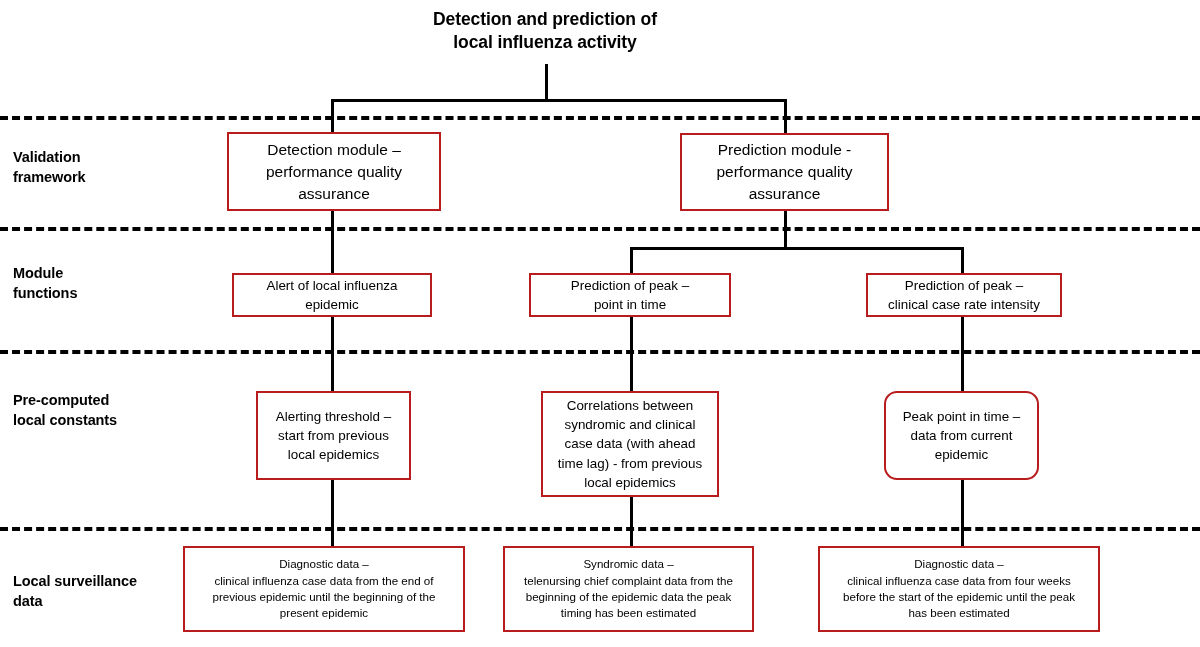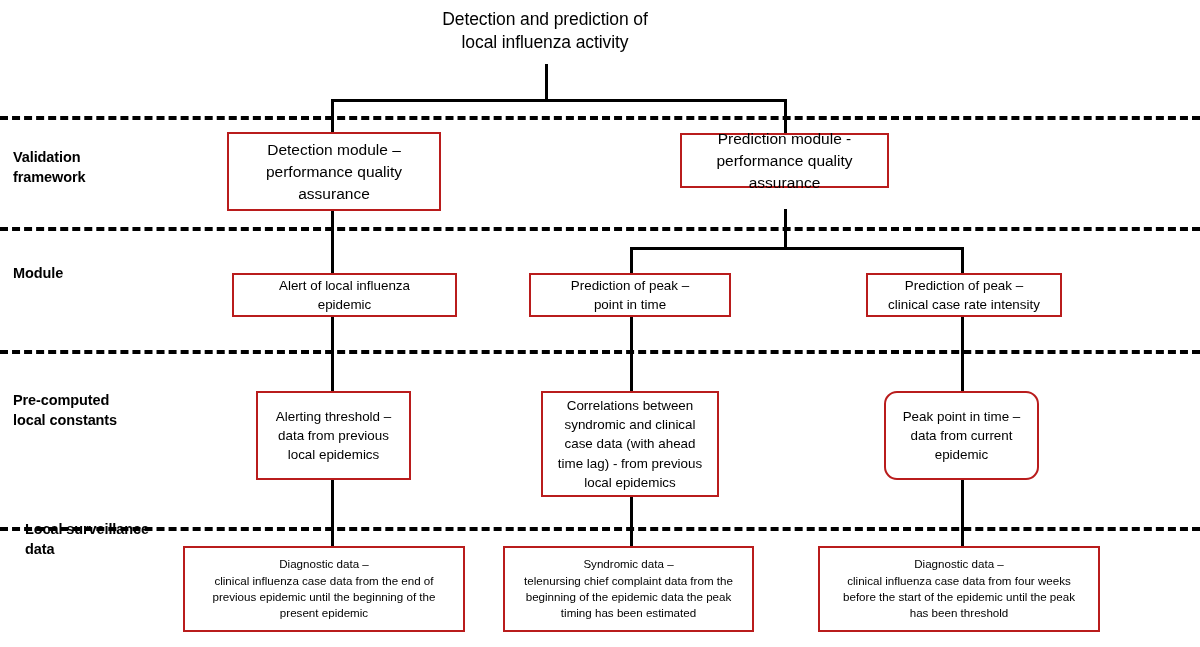--- a/index.html
+++ b/index.html
@@ -18,21 +18,21 @@
   }
 
   
   .title {
     position: absolute;
     left: 330px;
     top: 8px;
     width: 430px;
     text-align: center;
     font-size: 17.5px;
-    font-weight: normal;
+    font-weight: bold;
     line-height: 1.32;
     letter-spacing: -0.1px;
   }
 
   
   .row-label {
     position: absolute;
     left: 13px;
     width: 190px;
     font-size: 14.5px;
@@ -97,26 +97,27 @@
   <div class="divider" style="top:227px;"></div>
   <div class="divider" style="top:350px;"></div>
   <div class="divider" style="top:527px;"></div>
 
   <div class="row-label" style="top:148px;">
     <div>Validation</div>
     <div>framework</div>
   </div>
   <div class="row-label" style="top:264px;">
     <div>Module</div>
+    <div>functions</div>
   </div>
   <div class="row-label" style="top:391px;">
     <div>Pre-computed</div>
     <div>local constants</div>
   </div>
-  <div class="row-label" style="top:520px;margin-left:12px;">
+  <div class="row-label" style="top:572px;">
     <div>Local surveillance</div>
     <div>data</div>
   </div>
 
   <div class="vline" style="left:545px; top:64px; height:35px;"></div>
 
   <div class="hline" style="left:331px; top:99px; width:453px;"></div>
   <div class="vline" style="left:331px; top:99px; height:34px;"></div>
   <div class="vline" style="left:784px; top:99px; height:34px;"></div>
 
@@ -138,29 +139,29 @@
   <div class="vline" style="left:961px; top:480px; height:66px;"></div>
 
   <div class="node lvl1" style="left:227px; top:132px; width:214px; height:79px;">
     <span class="txt">
       <span>Detection module –</span><br>
       <span>performance quality</span><br>
       <span>assurance</span>
     </span>
   </div>
 
-  <div class="node lvl1" style="left:680px; top:133px; width:209px; height:55px;">
+  <div class="node lvl1" style="left:680px; top:133px; width:209px; height:78px;">
     <span class="txt">
       <span>Prediction module -</span><br>
       <span>performance quality</span><br>
       <span>assurance</span>
     </span>
   </div>
 
-  <div class="node lvl2" style="left:232px; top:273px; width:225px; height:44px;">
+  <div class="node lvl2" style="left:232px; top:273px; width:200px; height:44px;">
     <span class="txt">
       <span>Alert of local influenza</span><br>
       <span>epidemic</span>
     </span>
   </div>
 
   <div class="node lvl2" style="left:529px; top:273px; width:202px; height:44px;">
     <span class="txt">
       <span>Prediction of peak –</span><br>
       <span>point in time</span>
@@ -170,21 +171,21 @@
   <div class="node lvl2" style="left:866px; top:273px; width:196px; height:44px;">
     <span class="txt">
       <span>Prediction of peak –</span><br>
       <span>clinical case rate intensity</span>
     </span>
   </div>
 
   <div class="node lvl3" style="left:256px; top:391px; width:155px; height:89px;">
     <span class="txt">
       <span>Alerting threshold –</span><br>
-      <span>data from previous</span><br>
+      <span>start from previous</span><br>
       <span>local epidemics</span>
     </span>
   </div>
 
   <div class="node lvl3" style="left:541px; top:391px; width:178px; height:106px;">
     <span class="txt">
       <span>Correlations between</span><br>
       <span>syndromic and clinical</span><br>
       <span>case data (with ahead</span><br>
       <span>time lag) - from previous</span><br>
@@ -216,17 +217,17 @@
       <span>beginning of the epidemic data the peak</span><br>
       <span>timing has been estimated</span>
     </span>
   </div>
 
   <div class="node lvl4" style="left:818px; top:546px; width:282px; height:86px;">
     <span class="txt">
       <span>Diagnostic data –</span><br>
       <span>clinical influenza case data from four weeks</span><br>
       <span>before the start of the epidemic until the peak</span><br>
-      <span>has been threshold</span>
+      <span>has been estimated</span>
     </span>
   </div>
 
 </div>
 
 </body></html>

